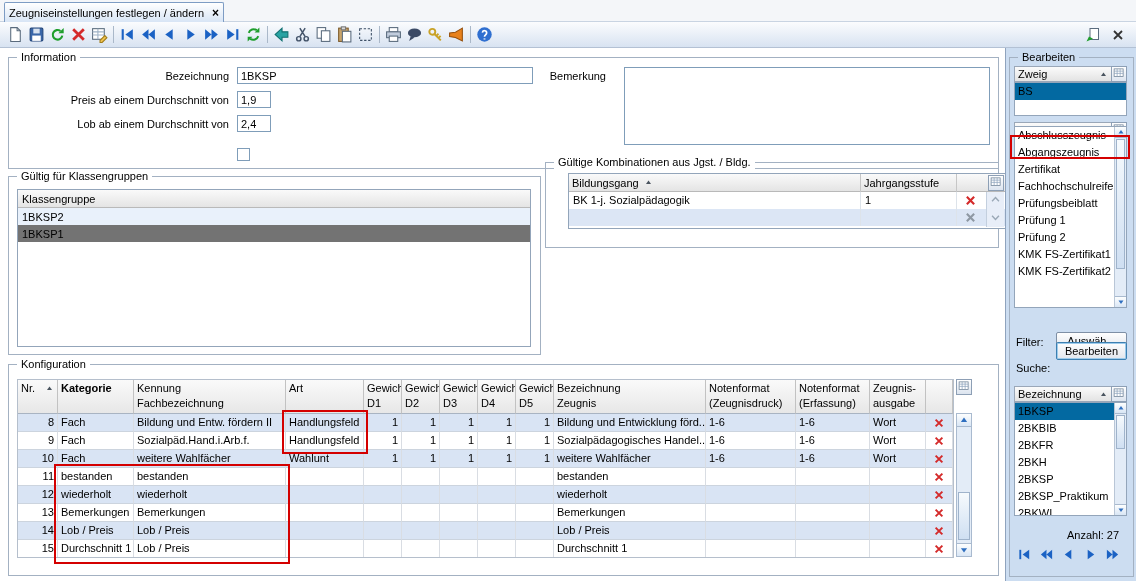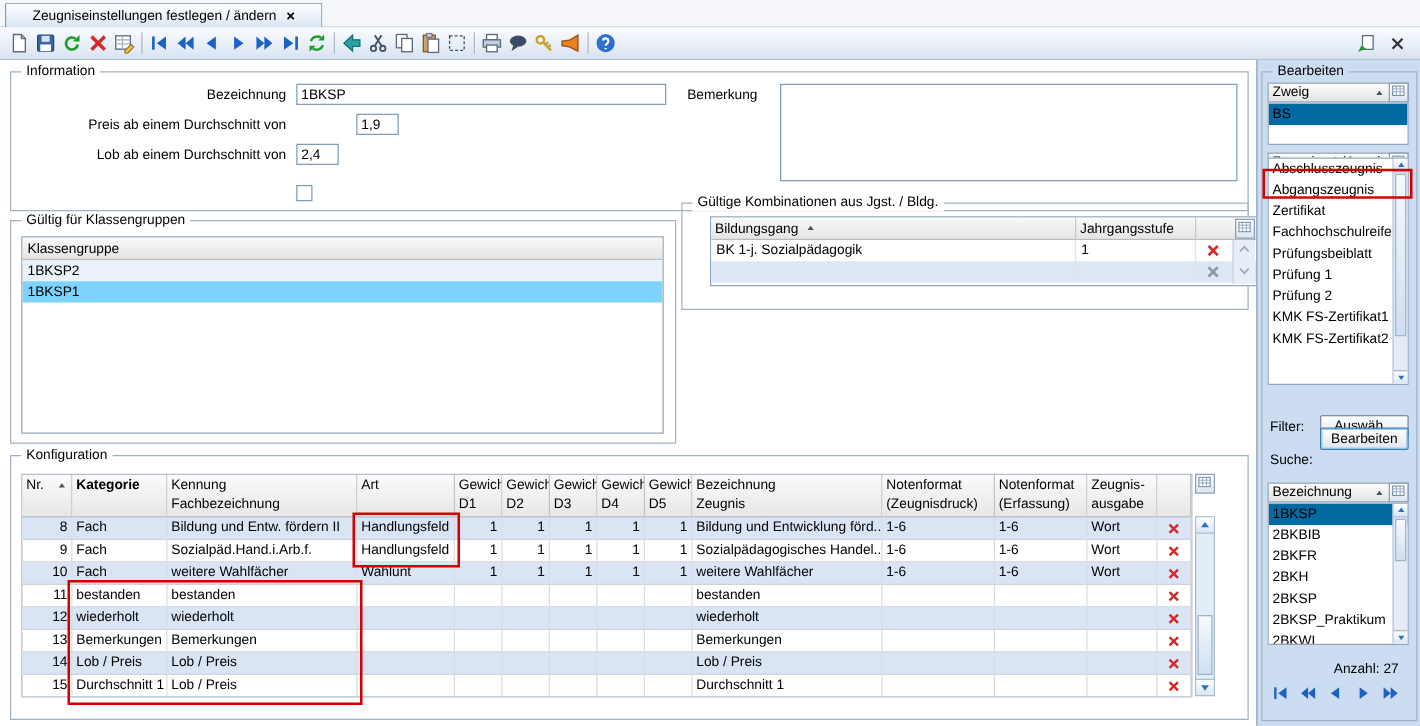--- a/index.html
+++ b/index.html
@@ -1,20 +1,20 @@
 <!DOCTYPE html>
 <html><head>
 <meta charset="utf-8">
 <style>
   html,body{margin:0;padding:0;background:#e8e8e8}
   .screen{position:relative;width:1136px;height:581px;background:#fff;overflow:hidden;
           font-family:"Liberation Sans",sans-serif;font-size:11px;color:#000}
   
   .tabbar{position:absolute;left:0;top:0;width:100%;height:22px;background:#f4f6f9;border-bottom:1px solid #c9d4e2;box-sizing:border-box}
-  .tab{position:absolute;left:4px;top:2px;height:20px;display:flex;align-items:center;gap:8px;padding:0 21px;
+  .tab{position:absolute;left:4px;top:2px;height:20px;display:flex;align-items:center;gap:8px;padding:0 4px;
        background:linear-gradient(#ffffff,#d8e5f5);border:1px solid #7d9cc4;border-bottom:0;border-radius:2px 2px 0 0;box-sizing:border-box}
   .tabclose{font-weight:bold;font-size:12px;line-height:12px}
   
   .toolbar{position:absolute;left:0;top:22px;width:100%;height:26px;background:linear-gradient(#fbfcfe,#d8e3f1);
            border-bottom:1px solid #b3c1d4;display:flex;align-items:center;padding:0 5px;box-sizing:border-box}
   .tbtn{width:21px;height:21px;display:flex;align-items:center;justify-content:center;border-radius:2px}
   .tb-sep{width:1px;height:17px;background:#aab8c9;margin:0 3px}
   .toolbar-right{margin-left:auto;display:flex;align-items:center;gap:4px;padding-right:3px}
   
   .grp{position:absolute;border:1px solid #a3b1c2}
@@ -23,21 +23,21 @@
   .lbl{position:absolute;white-space:nowrap;line-height:15px}
   .r{text-align:right}
   .tbox{position:absolute;border:1px solid #7f9db9;background:#fff;font:inherit;padding:0 3px;height:15px;box-sizing:content-box}
   .bem{position:absolute;border:1px solid #7f9db9;background:#fff;font:inherit;resize:none;padding:2px}
   .checkbox{position:absolute;width:13px;height:13px;background:#fff;border:1px solid #7f9db9;box-sizing:border-box}
   
   .listwrap{position:absolute;background:#fff;border:1px solid #93a5ba;box-sizing:border-box;overflow:hidden}
   .lhead{background:linear-gradient(#fafafa,#e4e4e4);border-bottom:1px solid #b9b9b9;display:flex;align-items:center;padding:0 4px;box-sizing:border-box;height:18px}
   .lrow{display:flex;align-items:center;padding:0 4px;height:17px;box-sizing:border-box;white-space:nowrap}
   .kalt{background:#e9f1fb}
-  .ksel{background:#7dd3fc}
+  .ksel{background:#737373}
   .sorticon{margin-left:5px;display:inline-flex}
   
   .kbh{display:flex;align-items:center;border-right:1px solid #c6c6c6;height:18px;padding:0 3px;box-sizing:border-box}
   .kb-row{display:flex;height:17px;align-items:center}
   .kb-c{padding:0 4px;box-sizing:border-box;border-right:1px solid #dde3ea;height:17px;line-height:16px;overflow:hidden;white-space:nowrap}
   .kb-x{display:flex;align-items:center;justify-content:center;width:26px;height:17px}
   .kb-strip{position:absolute;right:1px;top:18px;bottom:1px;width:18px;background:#e8eef8;border-left:1px solid #c3cfde;display:flex;flex-direction:column;justify-content:space-between;align-items:center;padding:2px 0;box-sizing:border-box}
   
   .kf-table{position:absolute;border:1px solid #b5bfcc;box-sizing:border-box;overflow:hidden;background:#fff}
   .kf-head{display:flex;height:34px}
@@ -232,21 +232,21 @@
           </svg>
         </span>
       </div>
   </div>
 
   <div class="grp" style="left:8px;top:57px;width:989px;height:110px">
     <span class="grp-legend">Information</span>
     <div class="lbl r" style="left:10px;top:11px;width:210px">Bezeichnung</div>
     <input class="tbox" style="left: 228px; top: 9px; width: 288px;" value="1BKSP">
     <div class="lbl r" style="left:10px;top:35px;width:210px">Preis ab einem Durchschnitt von</div>
-    <input class="tbox" style="left: 228px; top: 33px; width: 26px; margin-left: 48px;" value="1,9">
+    <input class="tbox" style="left: 228px; top: 33px; width: 26px;" value="1,9">
     <div class="lbl r" style="left:10px;top:59px;width:210px">Lob ab einem Durchschnitt von</div>
     <input class="tbox" style="left: 228px; top: 57px; width: 26px;" value="2,4">
     <span class="checkbox" style="left:228px;top:90px"></span>
     <div class="lbl r" style="left:427px;top:11px;width:170px">Bemerkung</div>
     <textarea class="bem" style="left: 615px; top: 9px; width: 360px; height: 72px;"></textarea>
   </div>
 
   <div class="grp" style="left:8px;top:176px;width:531px;height:177px">
     <span class="grp-legend">Gültig für Klassengruppen</span>
     <div class="listwrap" style="left:8px;top:12px;width:514px;height:158px">

